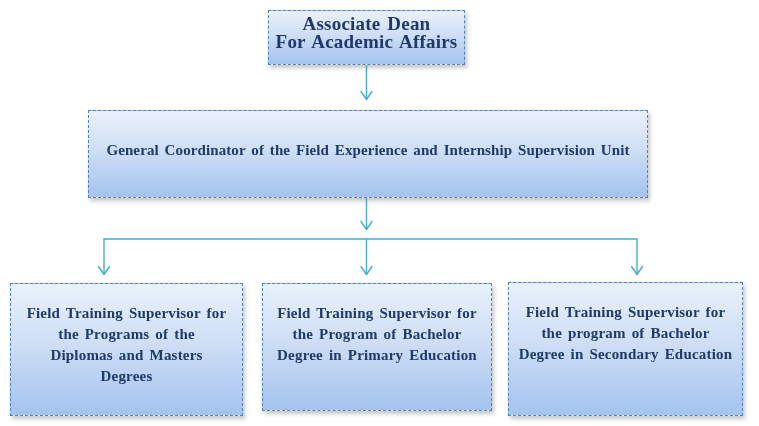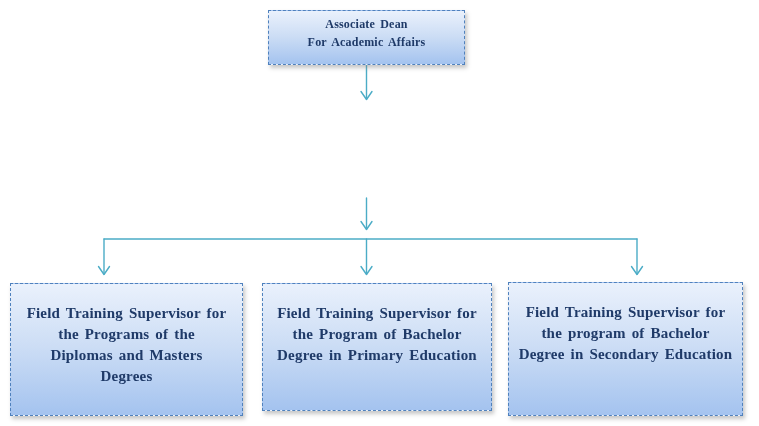--- a/index.html
+++ b/index.html
@@ -52,21 +52,21 @@
   }
   .node .label {
     white-space: pre-line;
     display: block;
     width: 100%;
   }
   .node-top {
     left: 268px; top: 10px; width: 197px; height: 55px;
     display: flex; align-items: center; justify-content: center;
     padding-bottom: 10px;
-    font-size: 12px; line-height: 18px;
+    font-size: 19px; line-height: 18px;
   }
   .node-mid {
     left: 88px; top: 110px; width: 560px; height: 88px;
     display: flex; align-items: center; justify-content: center;
     padding-bottom: 8px;
     font-size: 15px; line-height: 19px;
     letter-spacing: 0.1px;
   }
   .node-b1 {
     left: 10px; top: 283px; width: 233px; height: 133px;
@@ -107,20 +107,23 @@
 
     <path d="M637 239 L637 274"></path>
     <path d="M631.5 266.5 L637 274.5 L642.5 266.5"></path>
   </svg>
 
   <div class="node node-top">
     <span class="label">Associate Dean
 For Academic Affairs</span>
   </div>
 
+  <div class="node node-mid">
+    <span class="label">General Coordinator of the Field Experience and Internship Supervision Unit</span>
+  </div>
 
   <div class="node node-b1">
     <span class="label">Field Training Supervisor for
 the Programs of the
 Diplomas and Masters
 Degrees</span>
   </div>
 
   <div class="node node-b2">
     <span class="label">Field Training Supervisor for

